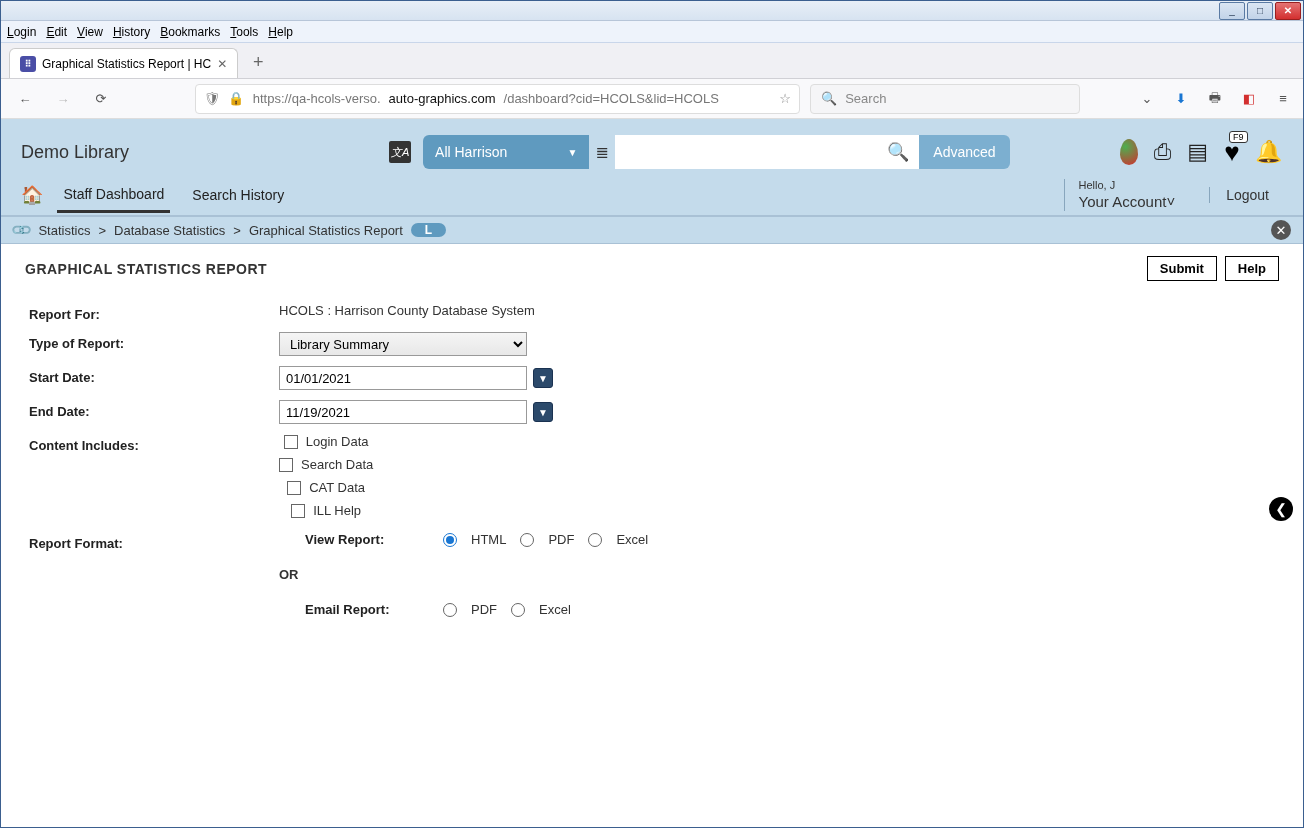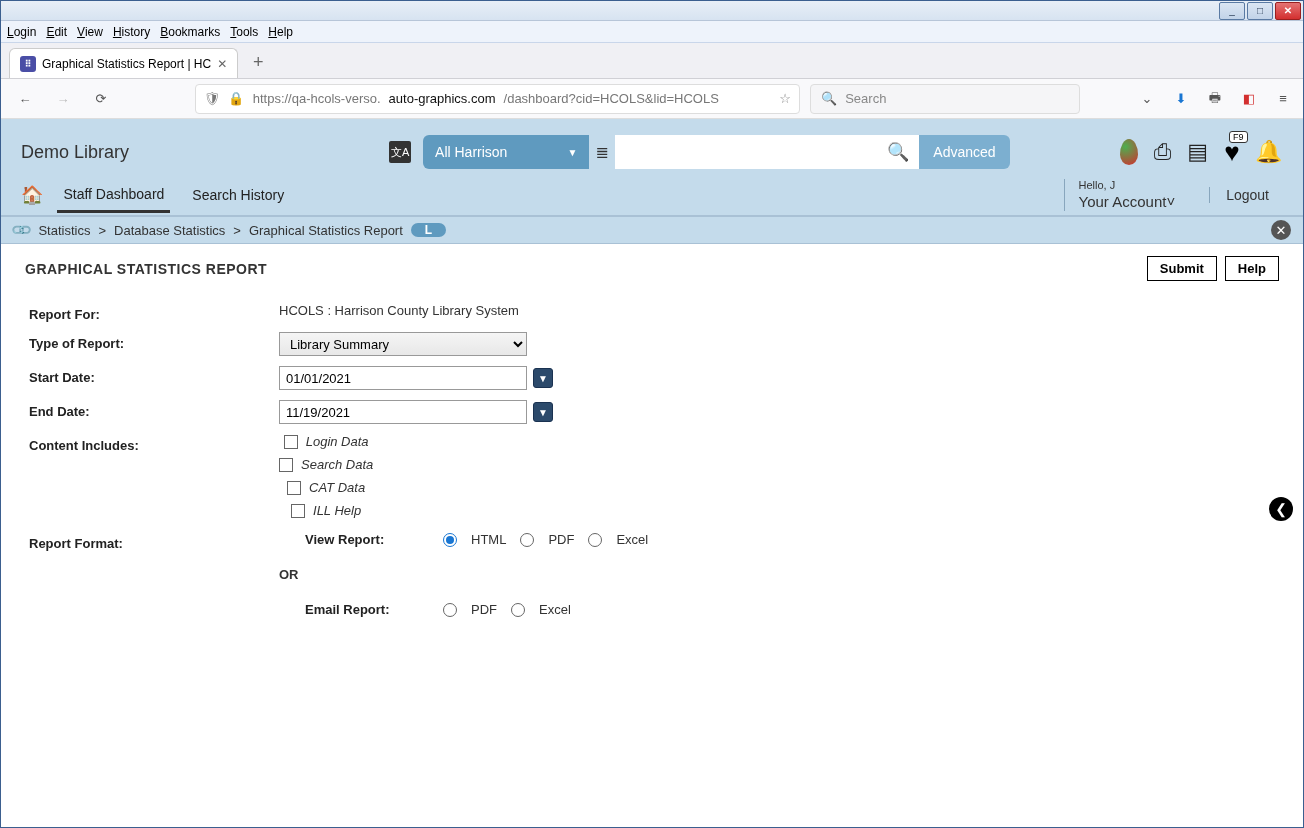--- a/index.html
+++ b/index.html
@@ -30,21 +30,21 @@
 .urlbox .domain{ color:#111;}
 .urlbox .star{ margin-left:auto; color:#888;}
 .searchbox{ flex:0 0 270px; height:30px; border:1px solid #ddd; border-radius:4px; background:#f5f5f7; display:flex; align-items:center; padding:0 10px; gap:8px; color:#888;}
 .right-icons{ margin-left:auto; display:flex; gap:14px; align-items:center;}
 .right-icons .icn{ width:20px; height:20px; display:flex; align-items:center; justify-content:center; color:#555;}
 
 
 .app-hdr{ background:#c4dbeb; border-bottom:1px solid #a9c1d5; padding:10px 20px 0; }
 .app-hdr-row1{ display:flex; align-items:center; height:46px;}
 .brand{ font-size:18px; color:#333; margin-right:260px;}
-.lang-icn{ width:22px; height:22px; background:#333; color:#fff; display:flex; align-items:center; justify-content:center; font-size:11px; border-radius:2px; margin-right:12px;}
+.lang-icn{ width:22px; height:22px; background:#333; color:#fff; display:flex; align-items:center; justify-content:center; font-size:11px; border-radius:2px; margin-right:12px;font-style:italic;}
 .headings-dd{ background:#5f9abf; color:#fff; height:34px; border-radius:6px 0 0 6px; display:flex; align-items:center; padding:0 12px; gap:60px; font-size:14px; cursor:pointer;}
 .headings-dd .chev{ font-size:10px;}
 .db-icn{ background:#c4dbeb; border:none; width:26px; height:34px; display:flex; align-items:center; justify-content:center; color:#333; font-size:16px;}
 .search-input{ height:34px; width:262px; border:1px solid #fff; background:#fff; padding:0 8px; font-size:14px; outline:none;}
 .search-btn{ width:42px; height:34px; background:#fff; border:none; display:flex; align-items:center; justify-content:center; color:#5f9abf; font-size:18px; cursor:pointer;}
 .adv-btn{ height:34px; background:#7cafd0; color:#fff; border:none; padding:0 14px; border-radius:0 6px 6px 0; font-size:14px; cursor:pointer;}
 .hdr-icons{ margin-left:auto; display:flex; align-items:center; gap:16px;}
 .hdr-icn{ font-size:22px; color:#222; position:relative; cursor:pointer;}
 .balloon{ width:18px; height:26px; background:radial-gradient(circle at 30% 30%, #4caf50, #d32f2f); border-radius:50% 50% 50% 50% / 60% 60% 40% 40%;}
 .heart{ color:#000; font-size:26px; position:relative;}
@@ -74,21 +74,21 @@
 .sq-btn{ border:1.5px solid #000; background:#fff; padding:4px 12px; font-size:13px; font-weight:bold; cursor:pointer;}
 
 
 .form{ padding:10px 28px; }
 .frow{ display:flex; margin-bottom:10px; align-items:flex-start;}
 .flabel{ width:250px; font-size:13px; font-weight:bold; color:#222; padding-top:4px;}
 .fval{ font-size:13px; color:#333; display:flex; align-items:center; gap:6px; flex-wrap:wrap;}
 .sel{ width:248px; height:24px; border:1px solid #999; background:linear-gradient(#f5f5f5,#e8e8e8); font-size:13px; padding:0 6px;}
 .txt{ width:248px; height:24px; border:1px solid #999; padding:0 6px; font-size:13px;}
 .cal-btn{ width:20px; height:20px; background:#2c4a6b; border:1px solid #1a3251; border-radius:3px; color:#fff; display:flex; align-items:center; justify-content:center; font-size:10px; cursor:pointer;}
-.chk-col{ display:flex; flex-direction:column; gap:8px;font-style:italic;}
+.chk-col{ display:flex; flex-direction:column; gap:8px;}
 .chk-row{ display:flex; align-items:center; gap:8px; font-size:13px; color:#333;}
 .chk{ width:14px; height:14px; border:1.5px solid #666; background:#fff; cursor:pointer;}
 .sub-label{ font-weight:bold; font-size:13px; color:#222; width:124px; display:inline-block;}
 .radio-row{ display:flex; align-items:center; gap:14px;margin-left:26px;}
 .radio{ width:14px; height:14px; border:1.5px solid #666; border-radius:50%; display:inline-flex; align-items:center; justify-content:center; cursor:pointer;}
 .radio.sel-r::after{ content:''; width:8px; height:8px; background:#1976d2; border-radius:50%;}
 .radio.sel-r{ border-color:#1976d2;}
 .rlabel{ font-size:13px;}
 .or{ font-weight:bold; font-size:13px; margin:10px 0;}
 
@@ -201,21 +201,21 @@
   <div class="btns">
     <button class="sq-btn">Submit</button>
     <button class="sq-btn">Help</button>
   </div>
 </div>
 
 <div class="form">
 
   <div class="frow">
     <div class="flabel">Report For:</div>
-    <div class="fval">HCOLS : Harrison County Library System</div>
+    <div class="fval">HCOLS : Harrison County Database System</div>
   </div>
 
   <div class="frow">
     <div class="flabel">Type of Report:</div>
     <div class="fval">
       <select class="sel">
         <option>Library Summary</option>
       </select>
     </div>
   </div>

